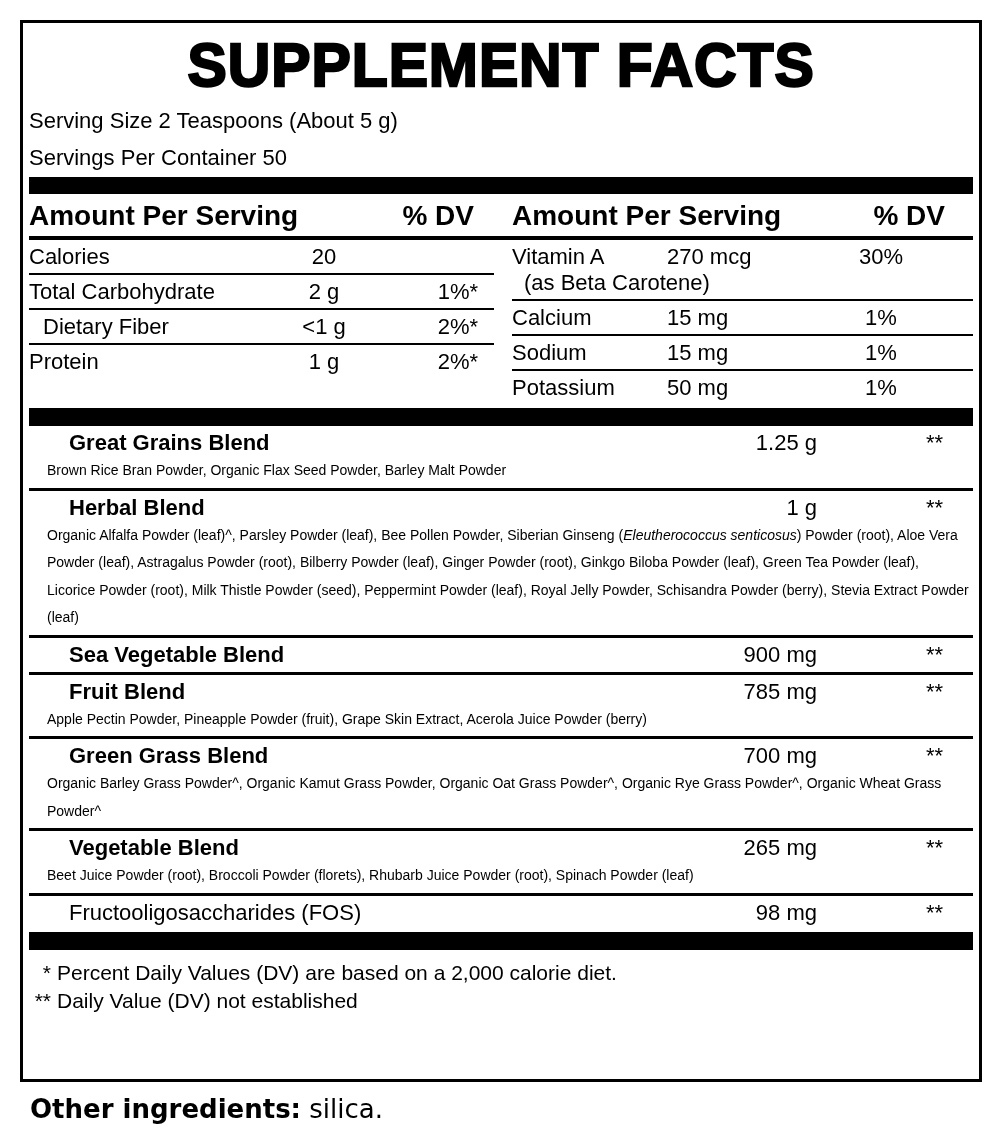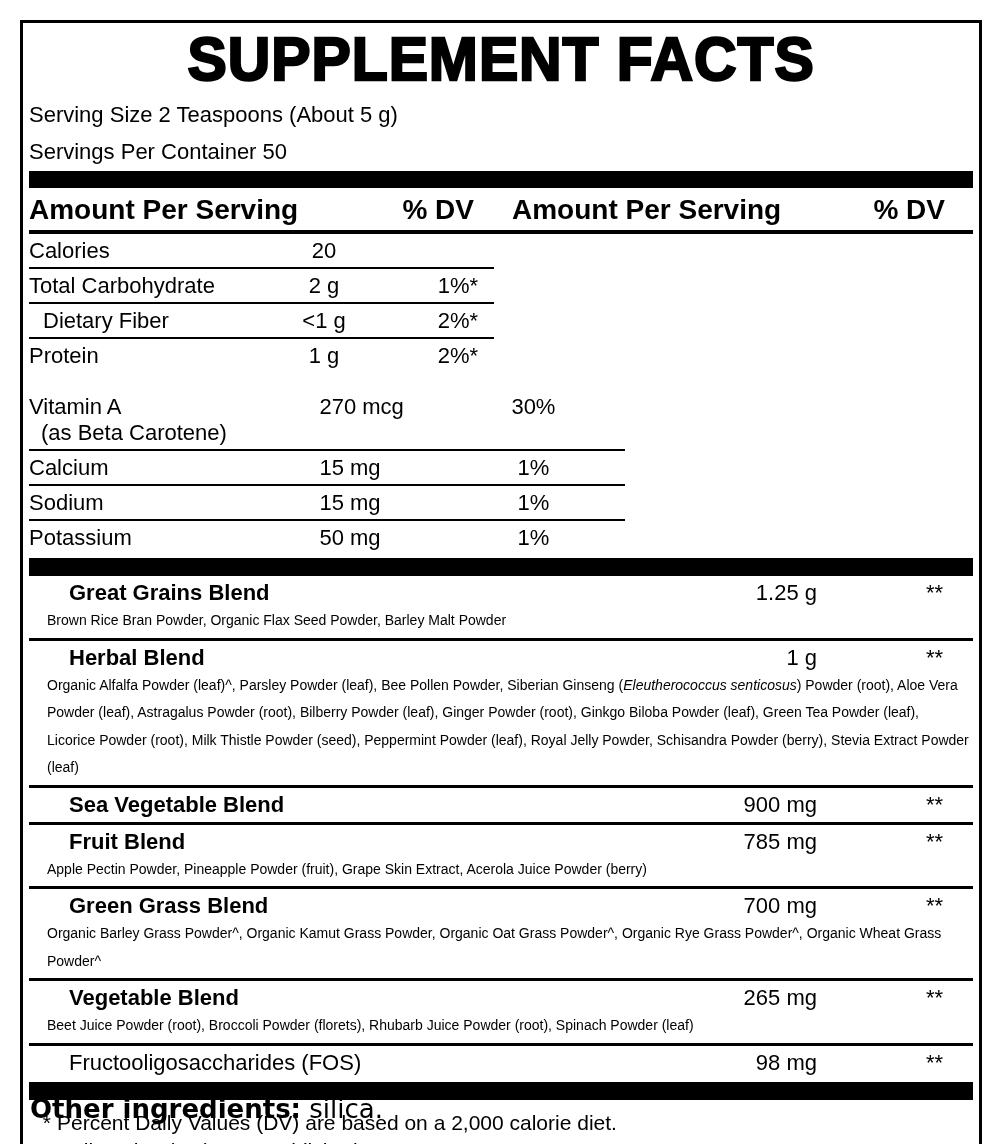--- a/index.html
+++ b/index.html
@@ -5,21 +5,21 @@
   * { margin:0; padding:0; box-sizing:border-box; }
   html,body { background:#fff; width:1000px; }
   body { font-family:"Liberation Sans", sans-serif; color:#000; }
   .page { width:1000px; height:1144px; position:relative; background:#fff; }
 
   .label-box {
     position:absolute; left:20px; top:20px; width:962px; min-height:1062px;
     border:3px solid #000; background:#fff; padding:4px 6px 10px 6px;
   }
 
-  .title-wrap { text-align:center; margin-top:2px; height:62px; overflow:visible; }
+  .title-wrap { text-align:center; margin-top:8px; height:62px; overflow:visible; }
   .title {
     display:inline-block; font-size:62px; font-weight:bold; line-height:60px;
     letter-spacing:1px; white-space:nowrap; transform:scaleX(0.95);
     -webkit-text-stroke:2.4px #000;
   }
 
   .serving { font-size:22px; line-height:27px; margin-top:10px; }
 
   .bar { background:#000; height:17px; width:100%; }
   .bar1 { margin-top:6px; }
@@ -27,21 +27,21 @@
   .bar3 { margin-top:2px; height:18px; }
 
   .hdr-row { display:flex; gap:18px; border-bottom:4px solid #000; padding:6px 0 4px 0; }
   .hdr-col { display:flex; font-size:28px; font-weight:bold; }
   .hdr-col.left { width:465px; }
   .hdr-col.right { flex:1; }
   .hdr-amount { flex:1; }
   .hdr-dv.l { width:105px; text-align:right; padding-right:20px; }
   .hdr-dv.r { width:156px; text-align:right; padding-right:28px; }
 
-  .cols { display:flex; gap:18px; align-items:flex-start;flex-direction:column; }
+  .cols { display:flex; gap:18px; align-items:flex-start; }
   .col { font-size:22px; }
   .col.left { width:465px; }
   .col.right { flex:1; }
   .nrow { display:flex; padding:4px 0 3px 0; line-height:26px; }
   .nrow + .nrow { border-top:2px solid #000; }
   .n-name { flex:1; }
   .n-name.indent { padding-left:14px; }
   .l-amount { width:130px; text-align:center; }
   .l-dv { width:105px; text-align:right; padding-right:16px; }
   .r-amount { width:150px; text-align:left; }

